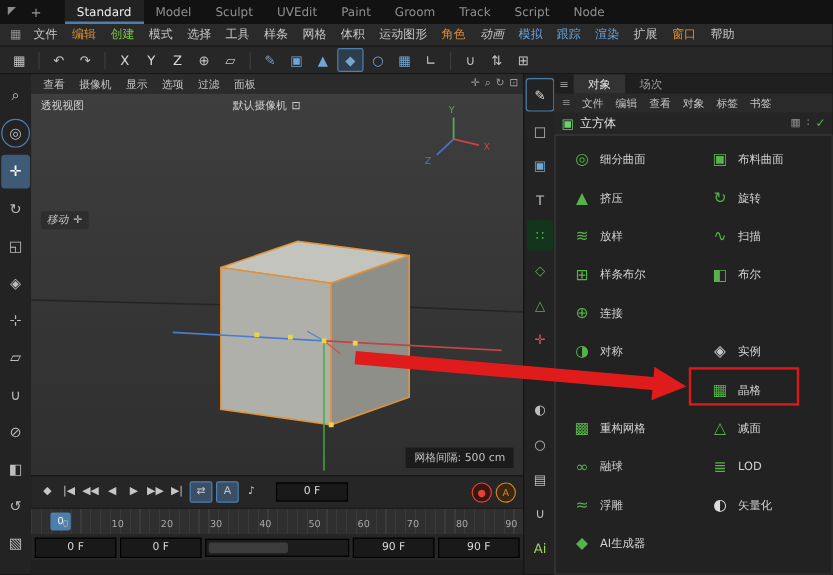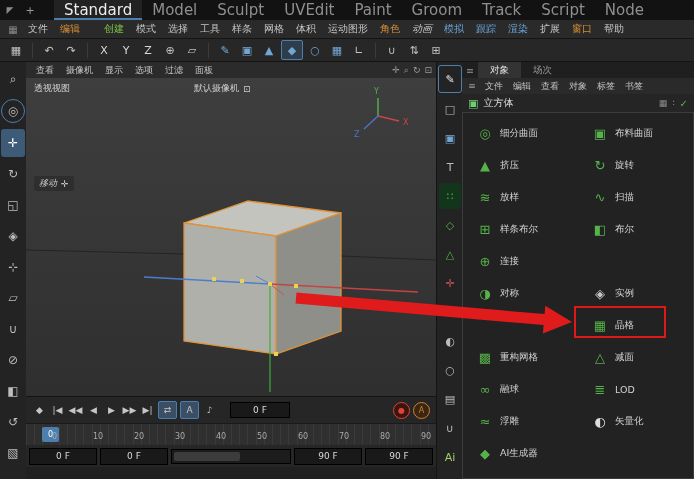--- a/index.html
+++ b/index.html
@@ -5,21 +5,21 @@
   html,body{margin:0;padding:0;background:#000;}
   #app{position:relative;width:694px;height:479px;background:#1c1c1c;overflow:hidden;
        font-family:"DejaVu Sans",sans-serif;color:#c8c8c8;font-size:10px;}
   
   .titlebar{position:absolute;left:0;top:0;right:0;height:20px;background:#121212;display:flex;align-items:center;font-size:10px;}
   .logo{width:20px;height:20px;display:flex;align-items:center;justify-content:center;color:#8a8a8a;font-size:9px;}
   .doc-tab{display:flex;align-items:center;gap:7px;background:#2d2d2d;height:20px;padding:0 9px;color:#ddd;}
   .doc-close{color:#999;font-size:11px;}
   .add-tab{width:20px;text-align:center;color:#999;font-size:11px;}
   .layouts{display:flex;margin-left:14px;}
-  .layout{padding:0 10px;color:#8f8f8f;height:20px;display:flex;align-items:center;font-size:15px;}
+  .layout{padding:0 10px;color:#8f8f8f;height:20px;display:flex;align-items:center;font-size:10px;}
   .layout.active{color:#ececec;background:#222;box-shadow:inset 0 -2px 0 #4d7fae;}
   
   .menubar{position:absolute;left:0;top:20px;right:0;height:18px;background:#2a2a2a;display:flex;align-items:center;font-size:10px;border-bottom:1px solid #151515;padding-left:4px;}
   .mb-icon{width:18px;text-align:center;color:#8f8f8f;}
   .mi{padding:0 6px;white-space:nowrap;}
   
   .toolbar{position:absolute;left:0;top:39px;right:0;height:22px;background:#272727;display:flex;align-items:center;gap:2px;border-bottom:1px solid #141414;padding-left:6px;}
   .tb{width:20px;height:18px;display:flex;align-items:center;justify-content:center;font-size:11px;color:#c2c2c2;border-radius:2px;}
   .tb.boxed{border:1px solid #4d7fae;background:#2f3c49;}
   .tsep{width:1px;height:15px;background:#3c3c3c;margin:0 4px;}
@@ -99,21 +99,21 @@
       <span class="layout">Track</span>
       <span class="layout">Script</span>
       <span class="layout">Node</span>
     </div>
   </div>
 
   <div class="menubar">
     <span class="mb-icon">▦</span>
     <span class="mi" style="color: rgb(198, 198, 198);">文件</span>
     <span class="mi" style="color: rgb(217, 142, 53);">编辑</span>
-    <span class="mi" style="color: rgb(122, 193, 66); margin-left: 12px;">创建</span>
+    <span class="mi" style="color: rgb(122, 193, 66);">创建</span>
     <span class="mi" style="color: rgb(198, 198, 198);">模式</span>
     <span class="mi" style="color: rgb(198, 198, 198);">选择</span>
     <span class="mi" style="color: rgb(198, 198, 198);">工具</span>
     <span class="mi" style="color: rgb(198, 198, 198); text-align: center;">样条</span>
     <span class="mi" style="color: rgb(198, 198, 198);">网格</span>
     <span class="mi" style="color: rgb(198, 198, 198);">体积</span>
     <span class="mi" style="color: rgb(198, 198, 198);">运动图形</span>
     <span class="mi" style="color: rgb(217, 142, 53);">角色</span>
     <span class="mi" style="color: rgb(198, 198, 198); font-style: italic;">动画</span>
     <span class="mi" style="color: rgb(106, 163, 216);">模拟</span>
@@ -216,20 +216,21 @@
       </svg>
       <div class="view-label">透视视图</div>
       <div class="camera-label">
         <span>默认摄像机</span>
         <span>⊡</span>
       </div>
       <div class="vp-tooltip">
         <span>移动</span>
         <span>✛</span>
       </div>
+      <div class="grid-badge">网格间隔: 500 cm</div>
     </div>
   </div>
 
   <div class="timeline">
     <div class="transport">
       <span class="tp">◆</span>
       <span class="tp">|◀</span>
       <span class="tp">◀◀</span>
       <span class="tp">◀</span>
       <span class="tp">▶</span>

